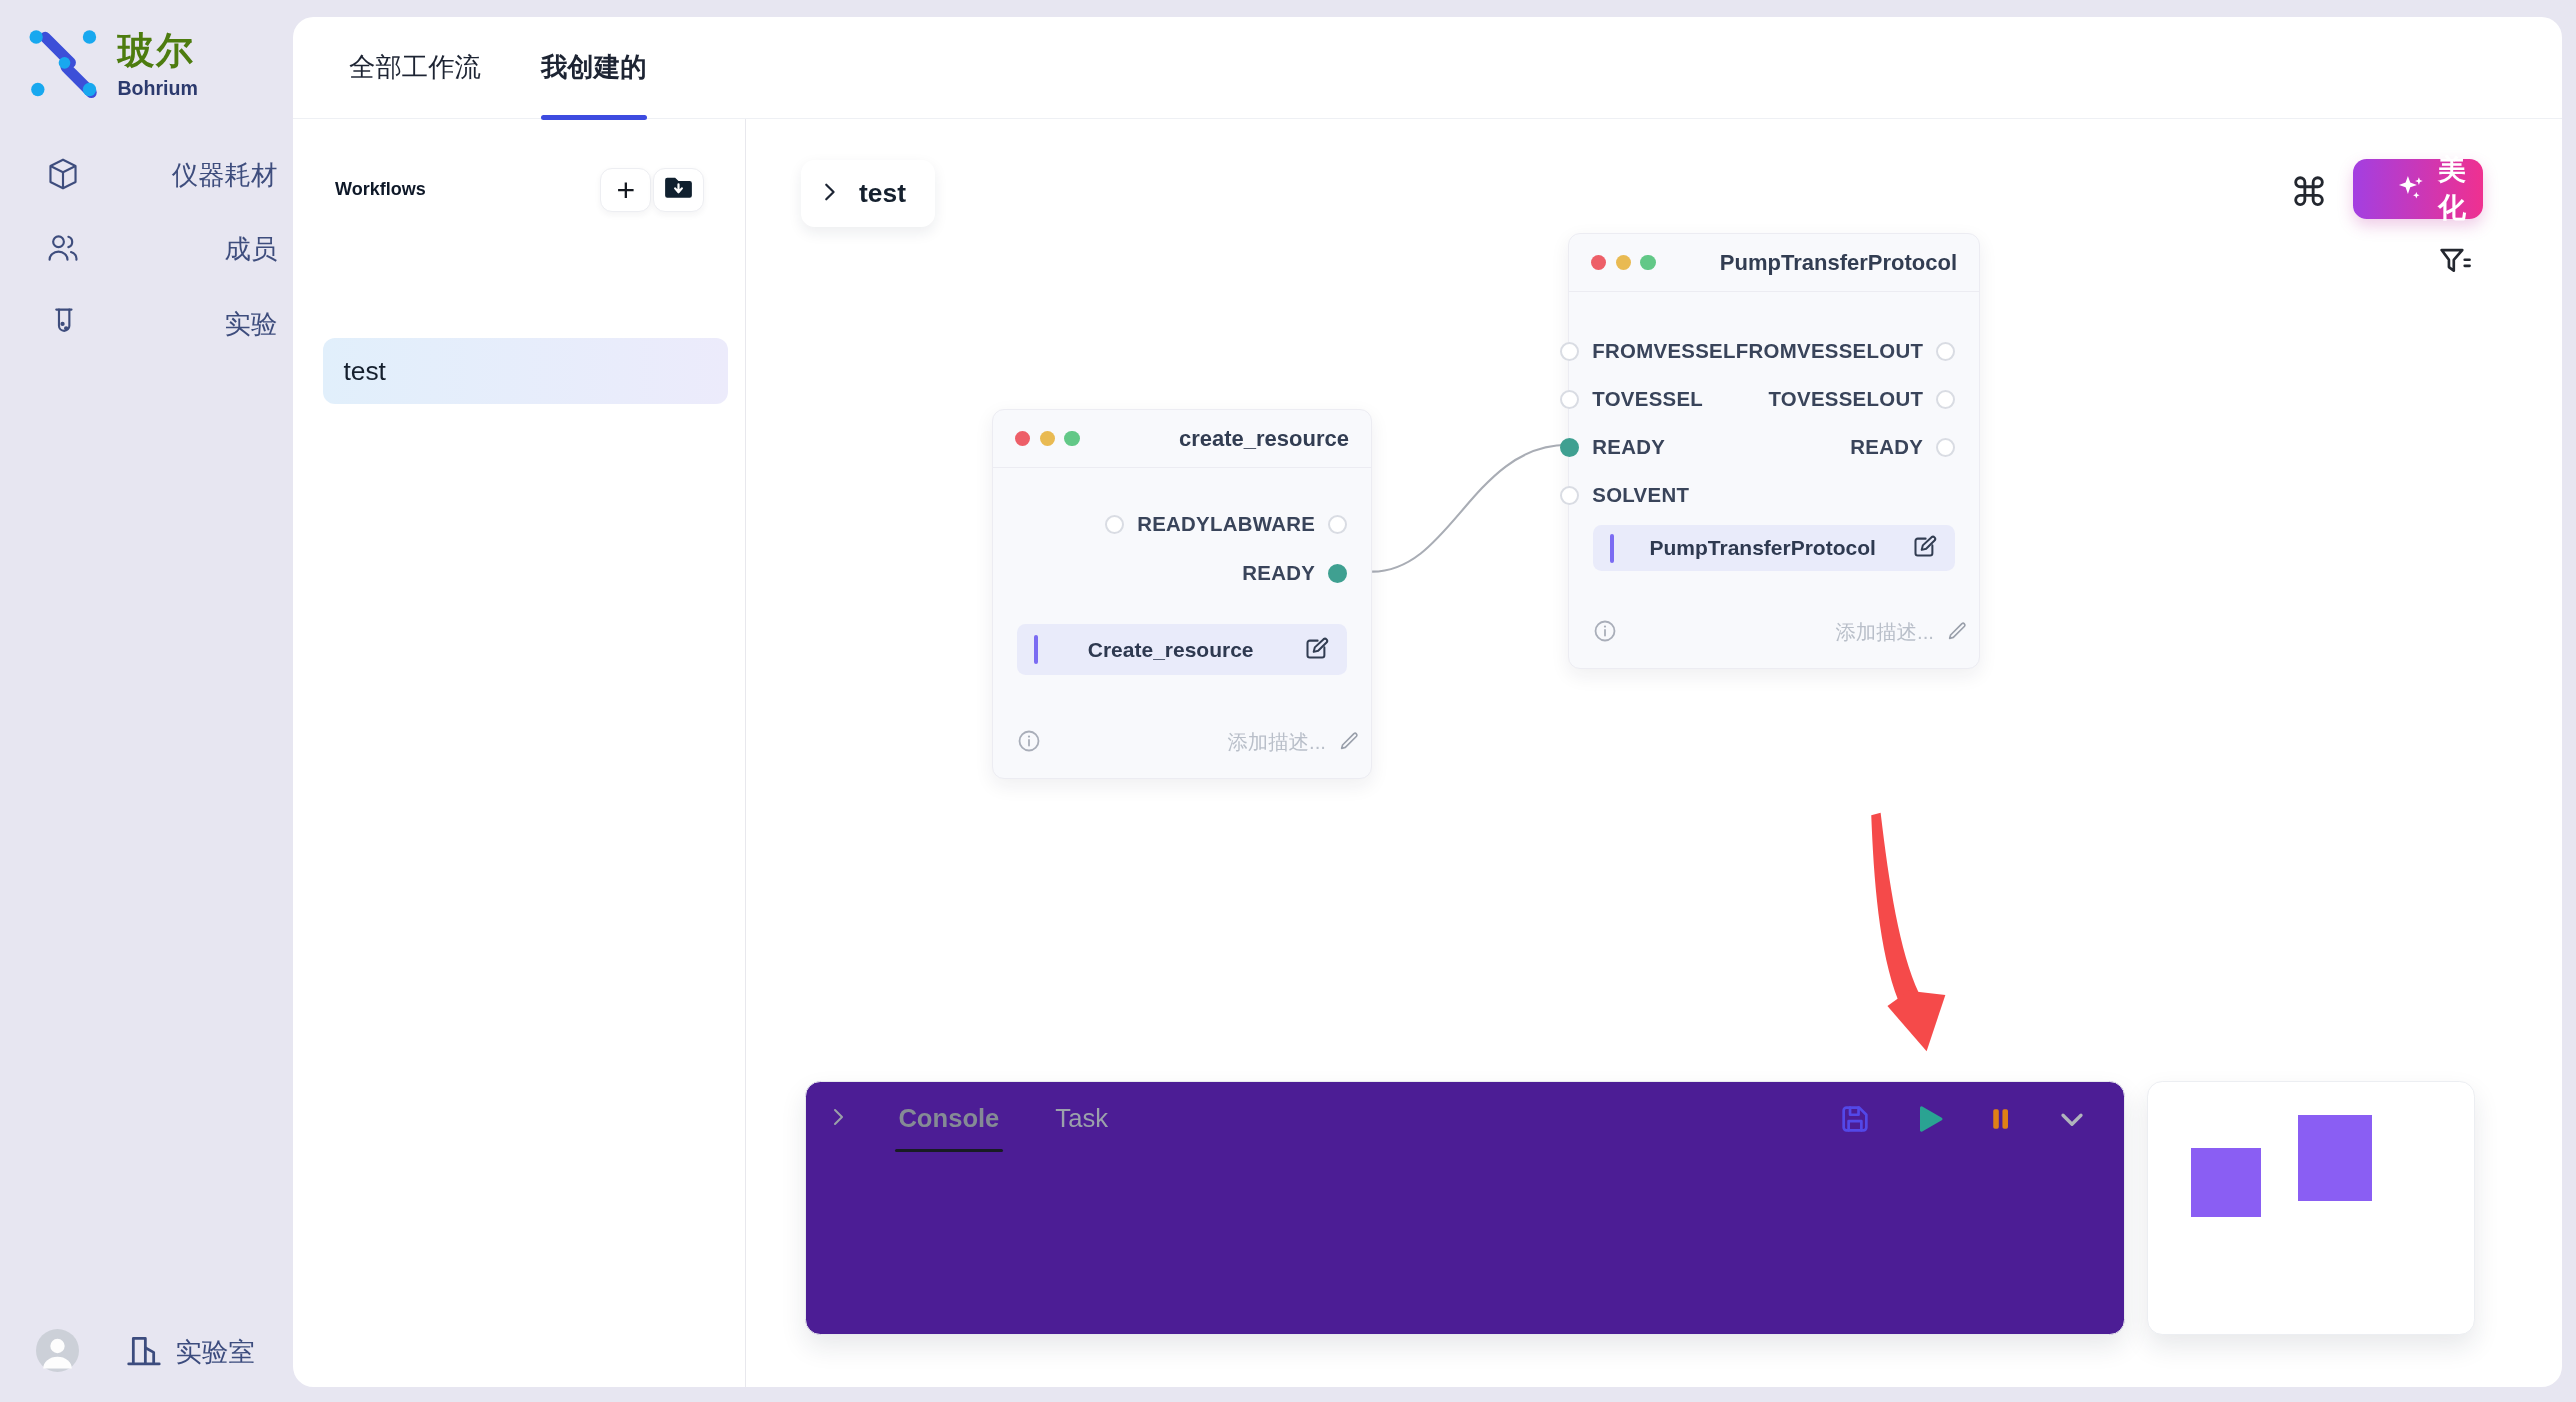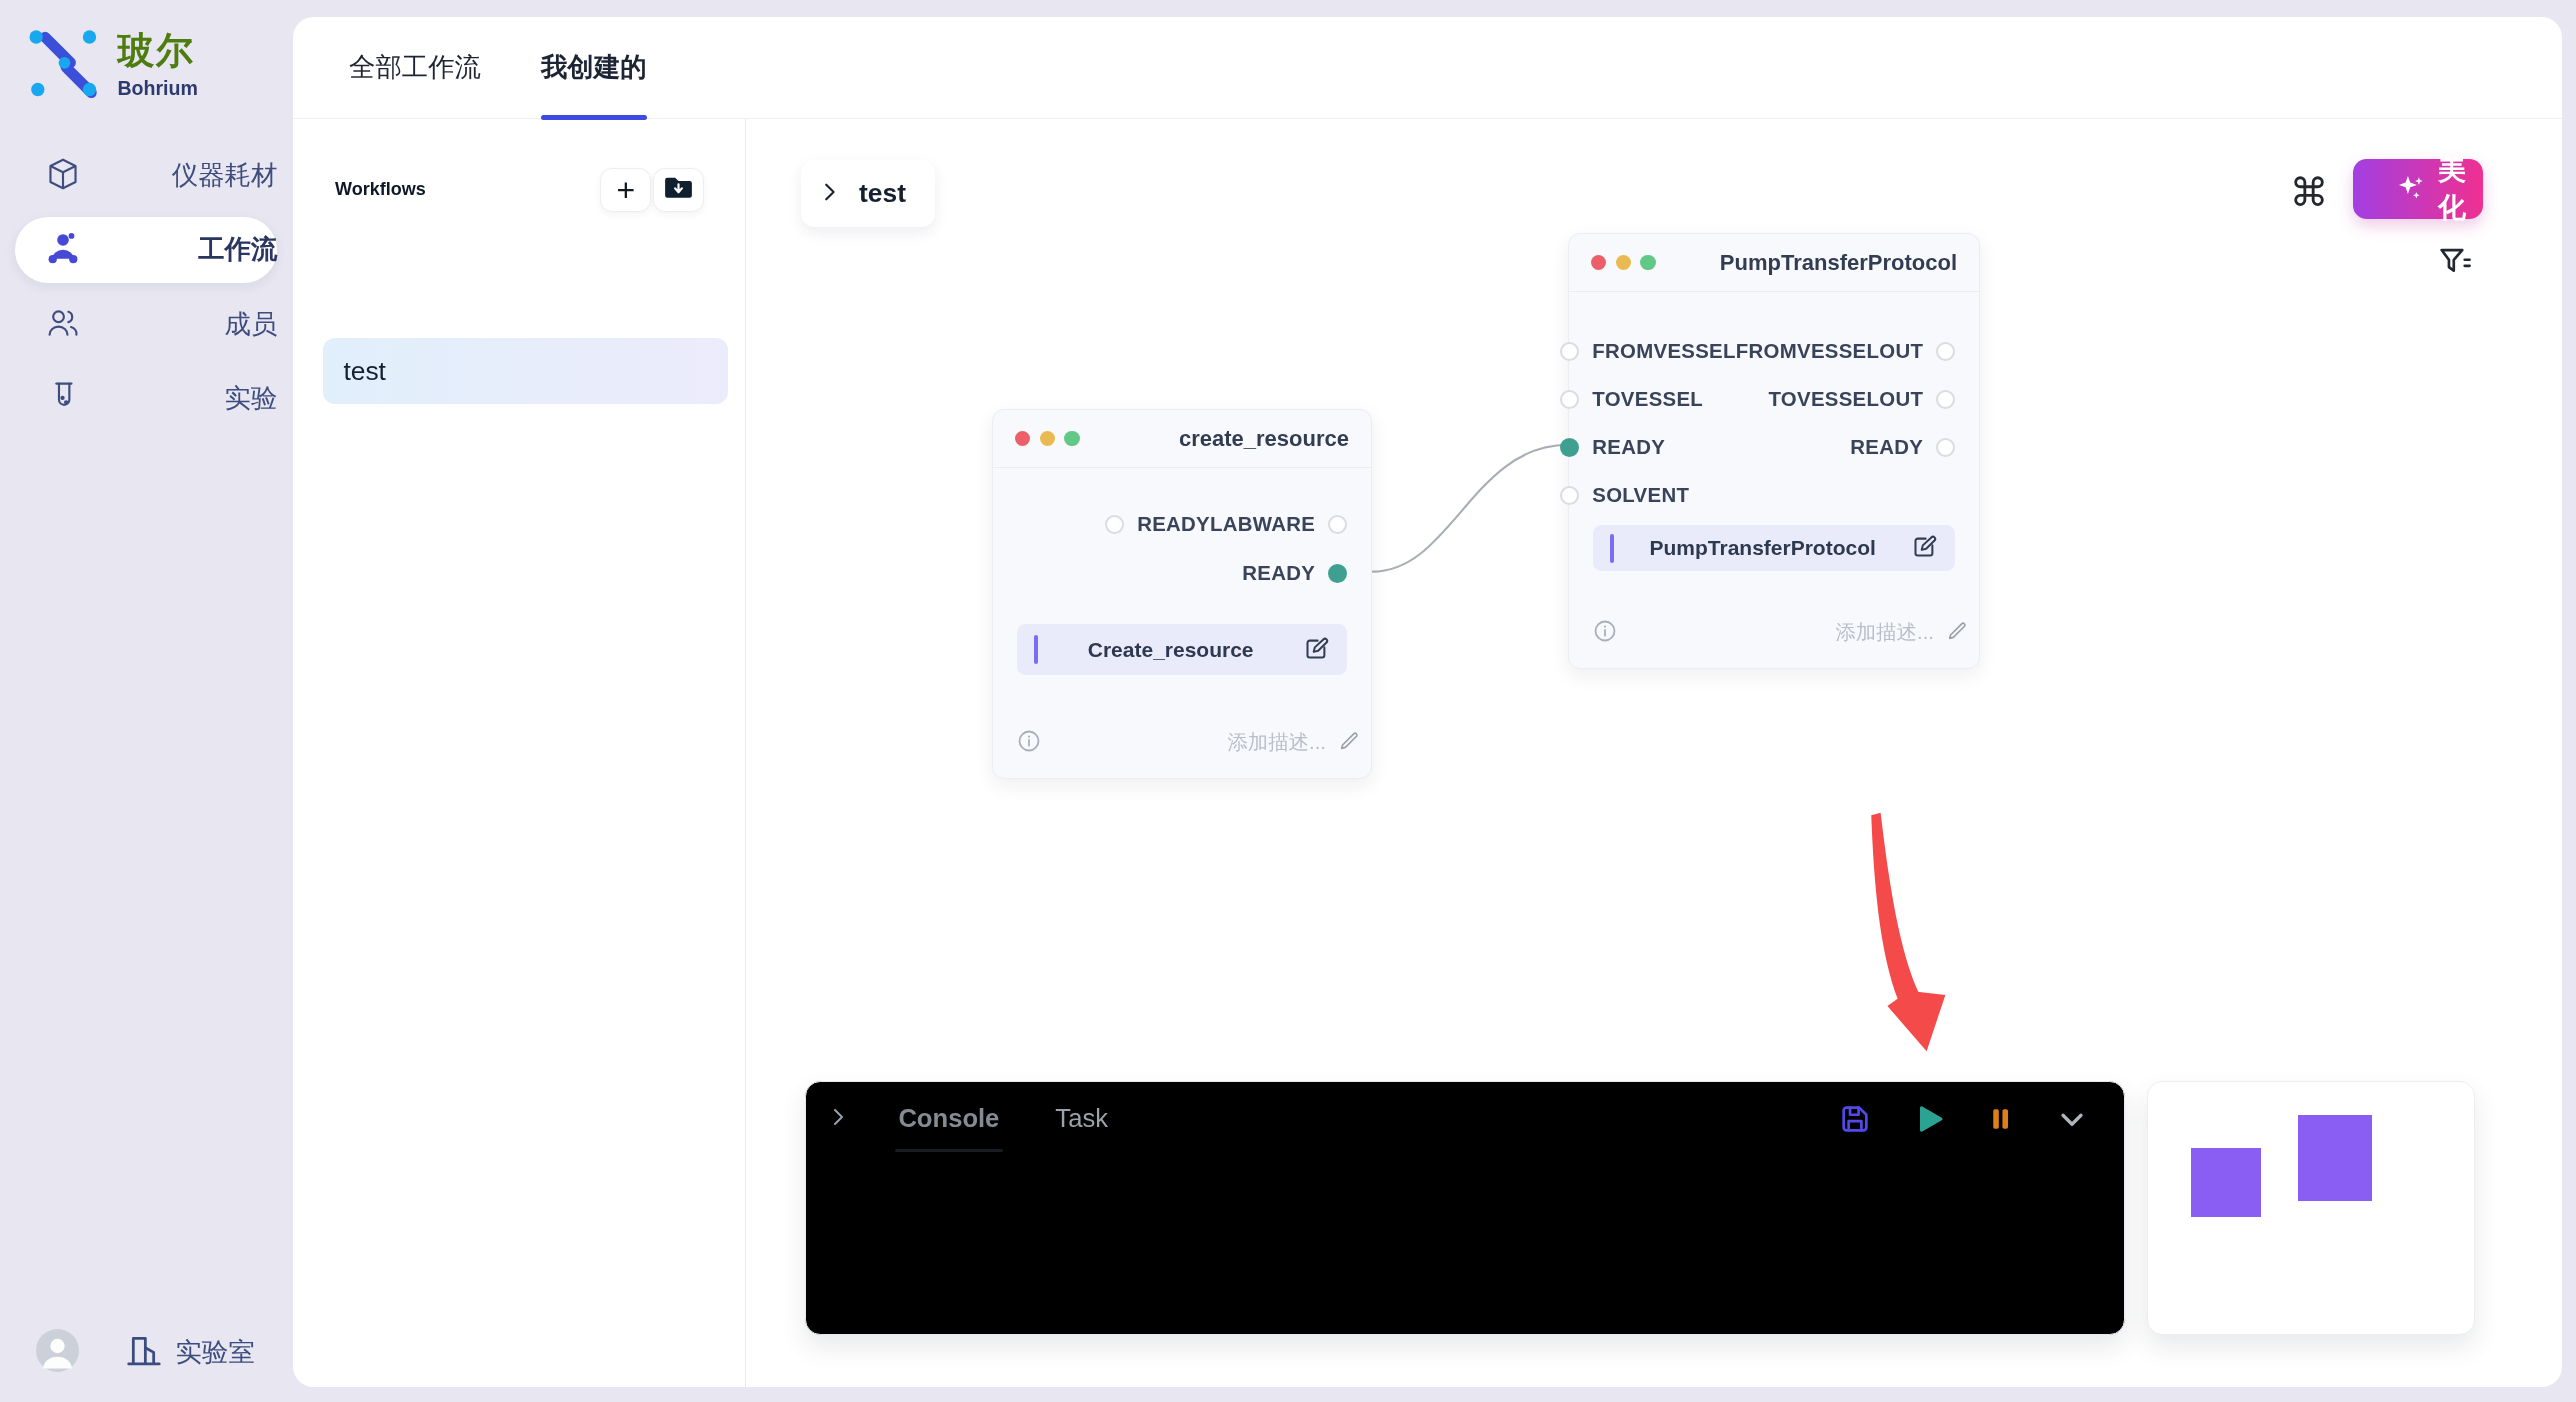--- a/index.html
+++ b/index.html
@@ -80,21 +80,21 @@
   .plbl { font-size:20.4px; font-weight:bold; color:#39445a; letter-spacing:0.3px; }
   .action-btn { position:absolute; left:24px; right:24px; background:#e9ebfa; border-radius:8.5px;
                 display:flex; align-items:center; padding:0 17px; cursor:pointer; }
   .caret-bar { width:4.3px; height:29px; background:#7b6cf2; border-radius:2.6px; }
   .action-lbl { flex:1; text-align:center; font-size:21px; font-weight:bold; color:#2e3950; }
   .node-foot { position:absolute; left:24px; right:11px; bottom:15.3px; height:41px;
                display:flex; align-items:center; }
   .desc { flex:1; text-align:right; font-size:20.4px; color:#b9bfc9; margin-right:12px; }
 
   
-  .console { position:absolute; left:512px; top:1064px; width:1320px; height:254px; background:#000000;
+  .console { position:absolute; left:512px; top:1064px; width:1320px; height:254px; background:#4c1d95;
              border:1.7px solid #e7e9ee; border-radius:15.3px; z-index:3;
              box-shadow:0 12px 25.6px rgba(30,35,60,.10); }
   .console-head { position:absolute; left:0; right:0; top:0; height:73px; display:flex; align-items:center;
                   padding:0 34px 0 20.4px; }
   .console-tab { font-size:25.6px; font-weight:bold; color:#858b95; margin-left:48px; position:relative; cursor:pointer; }
   .console-tab.active::after { content:""; position:absolute; left:-3.4px; right:-3.4px; bottom:-19px;
                                height:3.4px; background:#181c23; border-radius:1.7px; }
   .console-tab.t2 { font-weight:normal; color:#9ba1ab; margin-left:56px; }
   .console-icons { margin-left:auto; display:flex; align-items:center; gap:39px; }
   .cicon { cursor:pointer; display:flex; align-items:center; justify-content:center; }
@@ -133,32 +133,20 @@
 
     <div class="nav">
       <div class="nav-item">
         <span>
           <svg width="34" height="34" viewBox="0 0 38 38" fill="none" stroke="#3e4d7d" stroke-width="2.4" stroke-linejoin="round">
             <path d="M19 3 L33 10 V28 L19 35 L5 28 V10 Z"></path>
             <path d="M5 10 L19 17 L33 10 M19 17 V35"></path>
           </svg>
         </span>
         <span class="lbl">仪器耗材</span>
-      </div>
-      <div class="nav-item active">
-        <span>
-          <svg width="34" height="34" viewBox="0 0 38 38" fill="#4549d6">
-            <circle cx="19" cy="10" r="6.5"></circle>
-            <circle cx="28.5" cy="5.5" r="3.2"></circle>
-            <path d="M7 31 a12 10 0 0 1 24 0 z"></path>
-            <circle cx="7.5" cy="31.5" r="4.6"></circle>
-            <circle cx="30.5" cy="31.5" r="4.6"></circle>
-          </svg>
-        </span>
-        <span class="lbl">工作流</span>
       </div>
       <div class="nav-item">
         <span>
           <svg width="34" height="34" viewBox="0 0 38 38" fill="none" stroke="#3e4d7d" stroke-width="2.4" stroke-linecap="round">
             <circle cx="14" cy="12" r="6"></circle>
             <path d="M4 32 a10 9 0 0 1 20 0"></path>
             <path d="M25 6.5 a6 6 0 0 1 0 11.5"></path>
             <path d="M28 23.5 a9 8 0 0 1 6 8.5"></path>
           </svg>
         </span>

